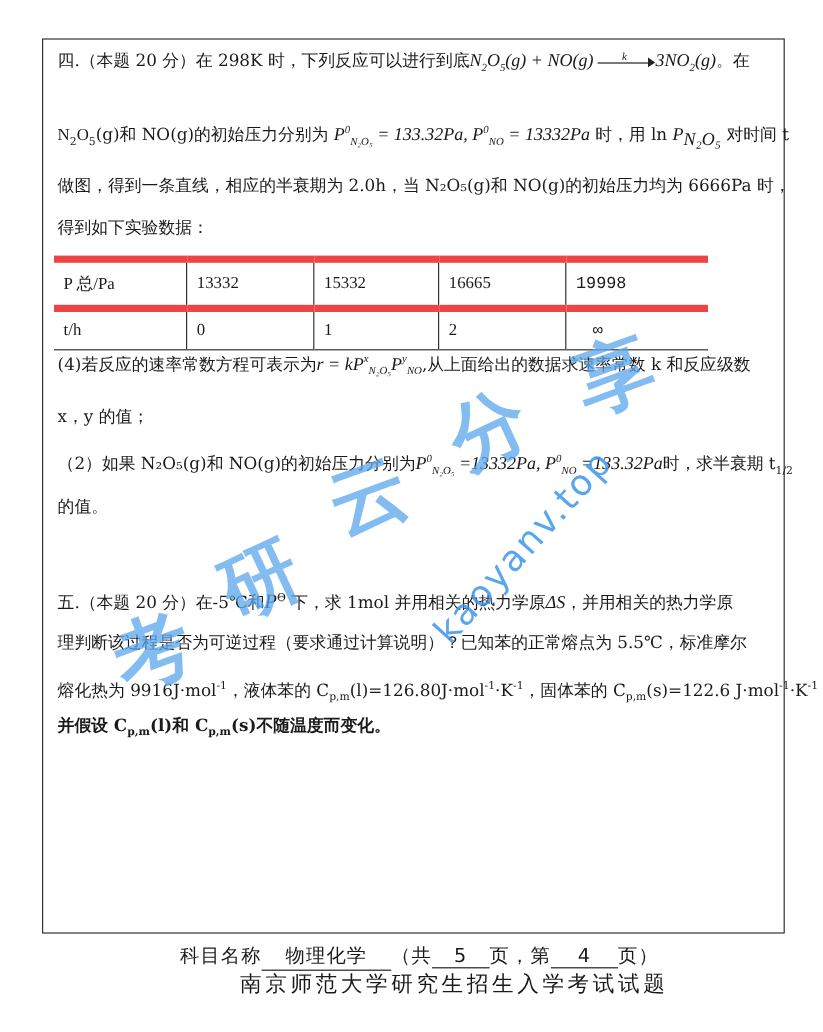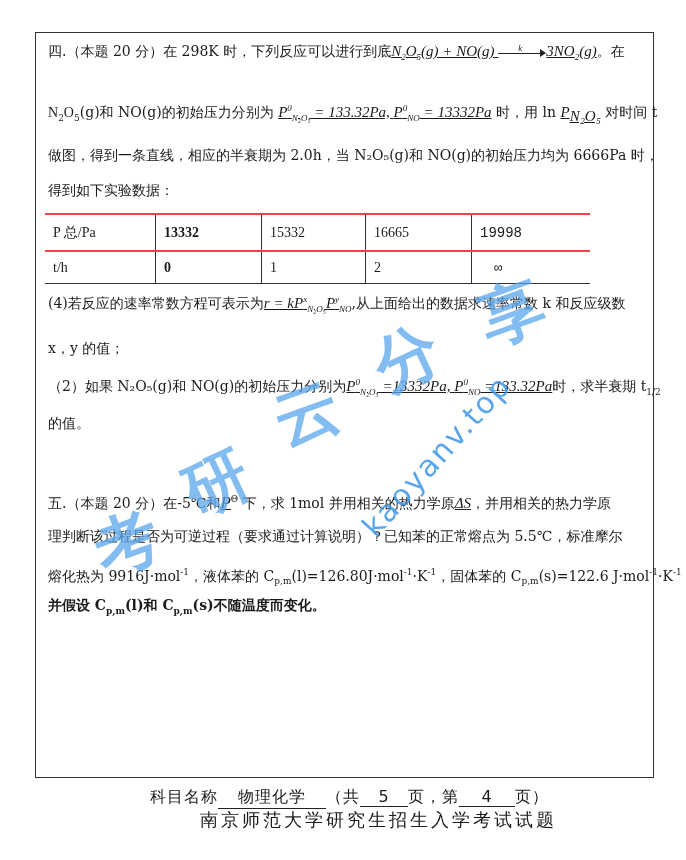--- a/index.html
+++ b/index.html
@@ -7,35 +7,35 @@
     width:686px; height:860px; background:#ffffff; position:relative; overflow:hidden;
     font-family:"DejaVu Serif","Liberation Serif",serif; color:#1a1a1a;
   }
   .frame {
     position:absolute; left:35px; top:32px; width:619px; height:746px;
     border:1px solid #333; box-sizing:border-box;
   }
   .line {
     position:absolute; left:48px; font-size:14px; line-height:18px; white-space:nowrap; color:#1a1a1a;
   }
-  .math { font-family:"Liberation Serif","DejaVu Serif",serif; font-style:italic; font-size:15px;text-decoration:underline; }
+  .math { font-family:"Liberation Serif","DejaVu Serif",serif; font-style:italic; font-size:15px; }
   .rm { font-family:"Liberation Serif","DejaVu Serif",serif; font-size:14px; }
   sub, sup { font-size:9px; }
   .arrow { display:inline-block; position:relative; width:48px; height:10px; vertical-align:middle; }
   .arrow::before { content:""; position:absolute; left:0; right:4px; top:5px; border-top:1px solid #222; }
   .arrow::after { content:""; position:absolute; right:0; top:1px; border-left:6px solid #222; border-top:4px solid transparent; border-bottom:4px solid transparent; }
   .arrow .k { position:absolute; left:20px; top:-9px; font-size:9px; font-style:italic; }
 
   table.data {
     position:absolute; left:45px; top:213px; border-collapse:collapse; font-family:"Liberation Serif",serif; font-size:14px;
   }
-  table.data td { border-top:2px solid #ef4444; border-bottom:1px solid #333; padding:0 0 0 8px; height:35px; }
+  table.data td { border-top:6px solid #ef4444; border-bottom:1px solid #333; padding:0 0 0 8px; height:35px; }
   table.data td + td { border-left:1px solid #333; }
   table.data td.c0 { width:102px; }
-  table.data td.c1 { width:97px;font-weight:bold; }
+  table.data td.c1 { width:97px; }
   table.data td.c2 { width:95px; }
   table.data td.c3 { width:97px; }
   table.data td.c4 { width:96px;font-family:Liberation Mono, monospace; }
   table.data tr.r2 td { height:31px; }
 
   .footer1 { position:absolute; top:787px; left:150px; font-size:16px; letter-spacing:1px; white-space:nowrap; font-family:"DejaVu Sans","Liberation Sans",sans-serif; }
   .footer2 { position:absolute; top:808px; left:200px; font-size:18px; letter-spacing:3px; white-space:nowrap; font-family:"DejaVu Sans","Liberation Sans",sans-serif; }
   .ul { display:inline-block; border-bottom:1px solid #222; text-align:center; }
 
   .wm-cn { position:absolute; color:#5aa6ec; opacity:0.75; font-family:"DejaVu Serif",serif; font-size:64px; font-weight:bold; pointer-events:none; }

